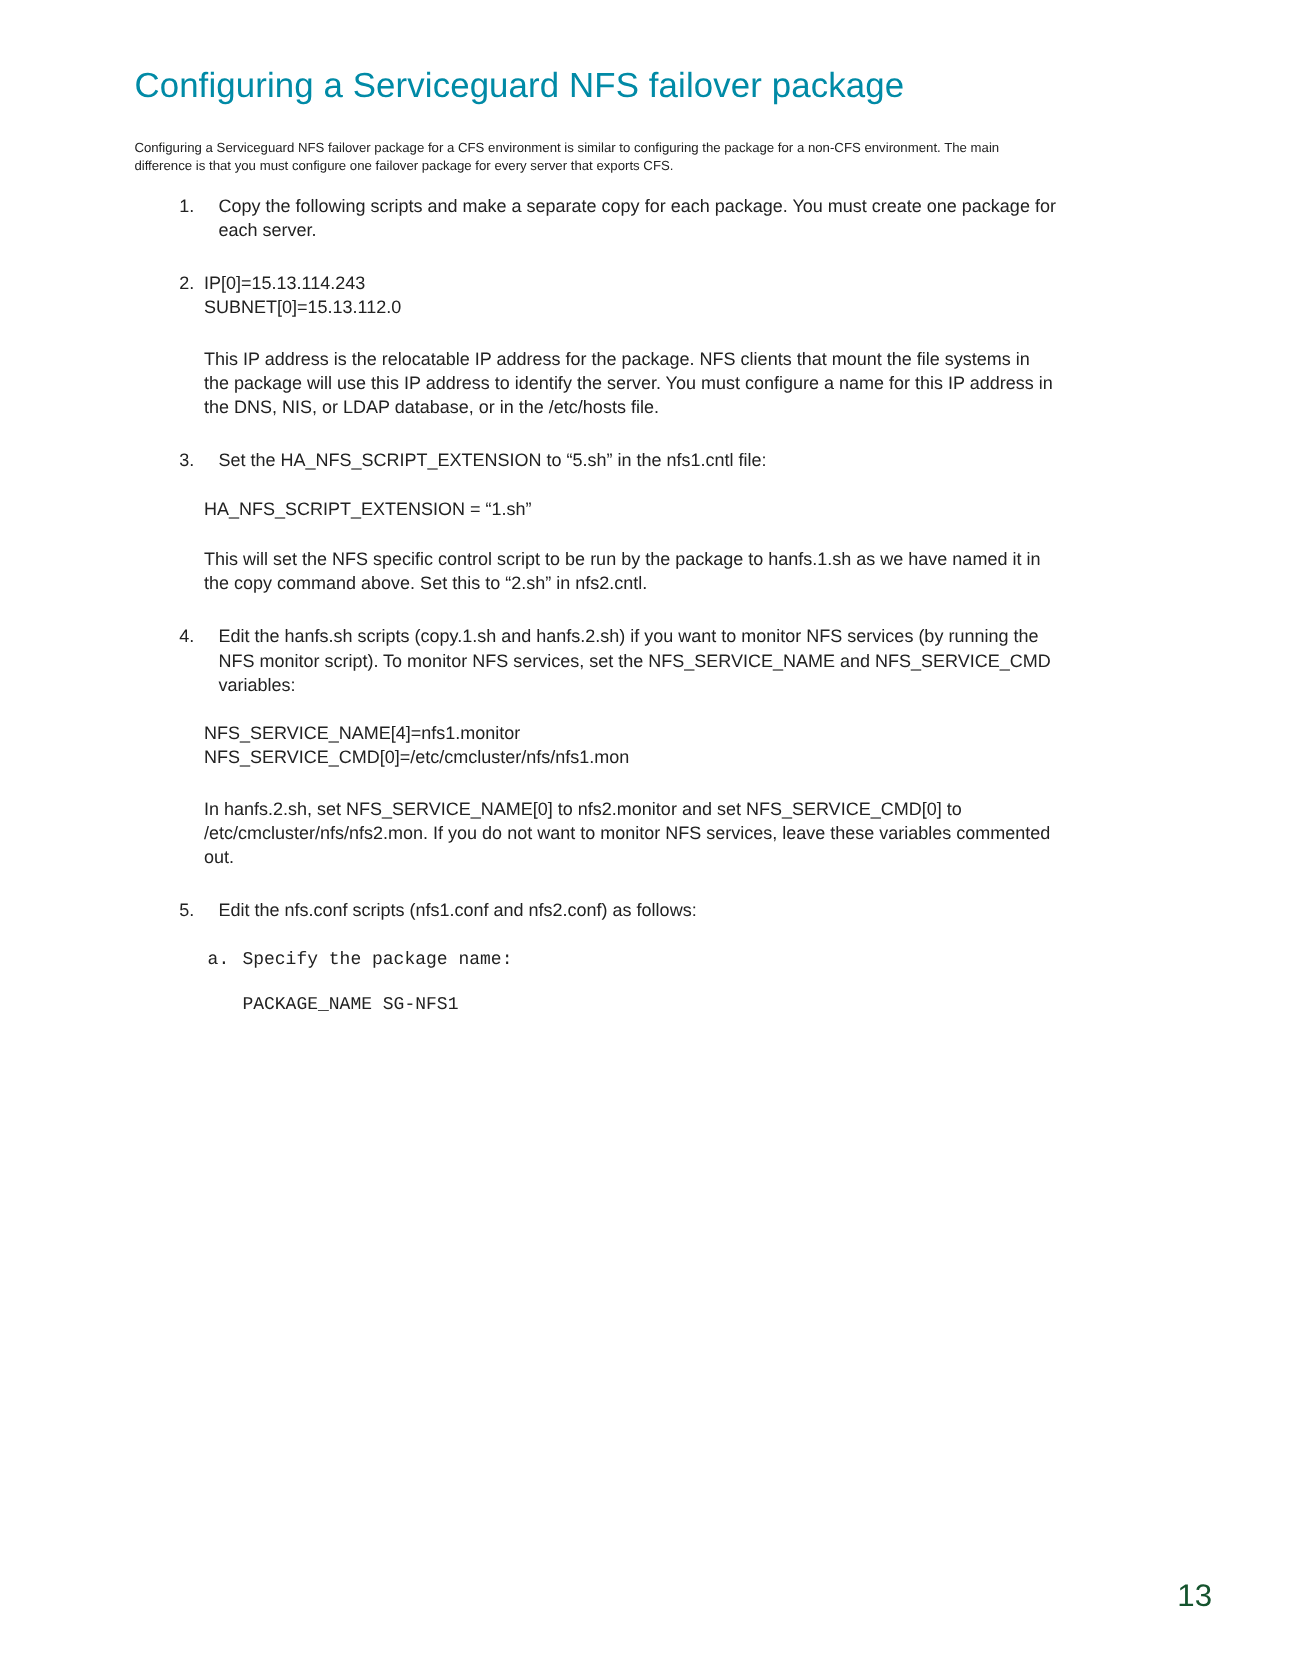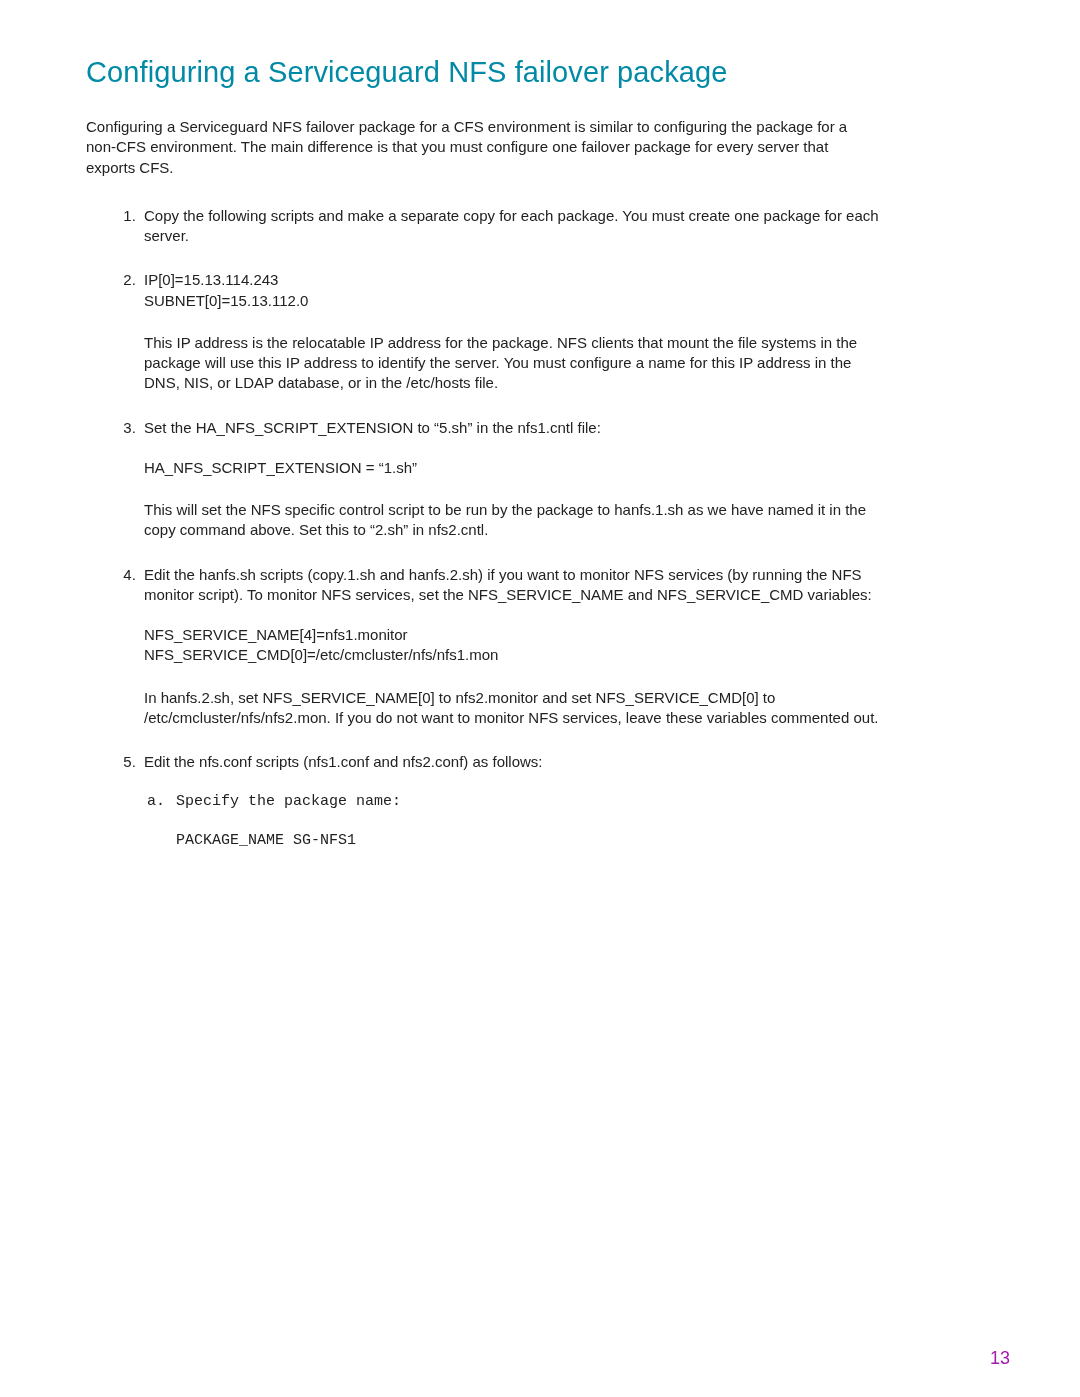--- a/index.html
+++ b/index.html
@@ -9,50 +9,50 @@
     width: 1080px;
     height: 1397px;
     background: #ffffff;
     font-family: Verdana, Geneva, sans-serif;
     color: #222222;
   }
   .page {
     box-sizing: border-box;
     width: 1080px;
     height: 1397px;
-    padding: 56px 200px 40px 86px;
+    padding: 56px 200px 40px 112px;
     position: relative;
     border-radius: 15px;
   }
   h1.title {
     font-family: "Trebuchet MS", "Lucida Sans Unicode", "Lucida Grande", sans-serif;
     font-weight: 400;
     font-size: 29px;
     color: #008aa6;
     margin: 0 0 28px 0;
     letter-spacing: 0.1px;
   }
   p.intro {
-    font-size: 15px;
+    font-size: 11px;
     line-height: 1.35;
-    margin: 0 0 28px 0;
+    margin: 0 0 16px 0;
   }
   ol.steps {
     list-style: decimal;
     margin: 0 0 0 22px;
     padding: 0 0 0 32px;
     font-size: 15px;
     line-height: 1.35;
   }
   ol.steps > li {
     margin-bottom: 24px;
     padding-left: 4px;
   }
   ol.steps > li > p {
-    margin: 0 0 20px 0;
+    margin: 0 0 20px 12px;
   }
   ol.steps > li > p.tight {
     margin: 0;
   }
   ol.substeps {
     list-style: lower-alpha;
     margin: 0 0 0 4px;
     padding: 0 0 0 26px;
     font-family: Liberation Mono, monospace;
   }
@@ -66,24 +66,24 @@
   .codeblock {
     white-space: pre-line;
     margin: 0 0 22px 0;
   }
   .codeblock.nomb {
     margin-bottom: 0;
   }
   .page-number {
     position: absolute;
     right: 70px;
-    bottom: 28px;
+    bottom: 52px;
     font-family: "Trebuchet MS", sans-serif;
-    font-size: 18px;
-    color: #a21caf;
+    font-size: 26px;
+    color: #14532d;
   }
 </style>
 </head>
 <body>
 
 <div class="page">
 
   <h1 class="title">Configuring a Serviceguard NFS failover package</h1>
 
   <p class="intro">Configuring a Serviceguard NFS failover package for a CFS environment is similar to configuring the package for a non-CFS environment. The main difference is that you must configure one failover package for every server that exports CFS.</p>

